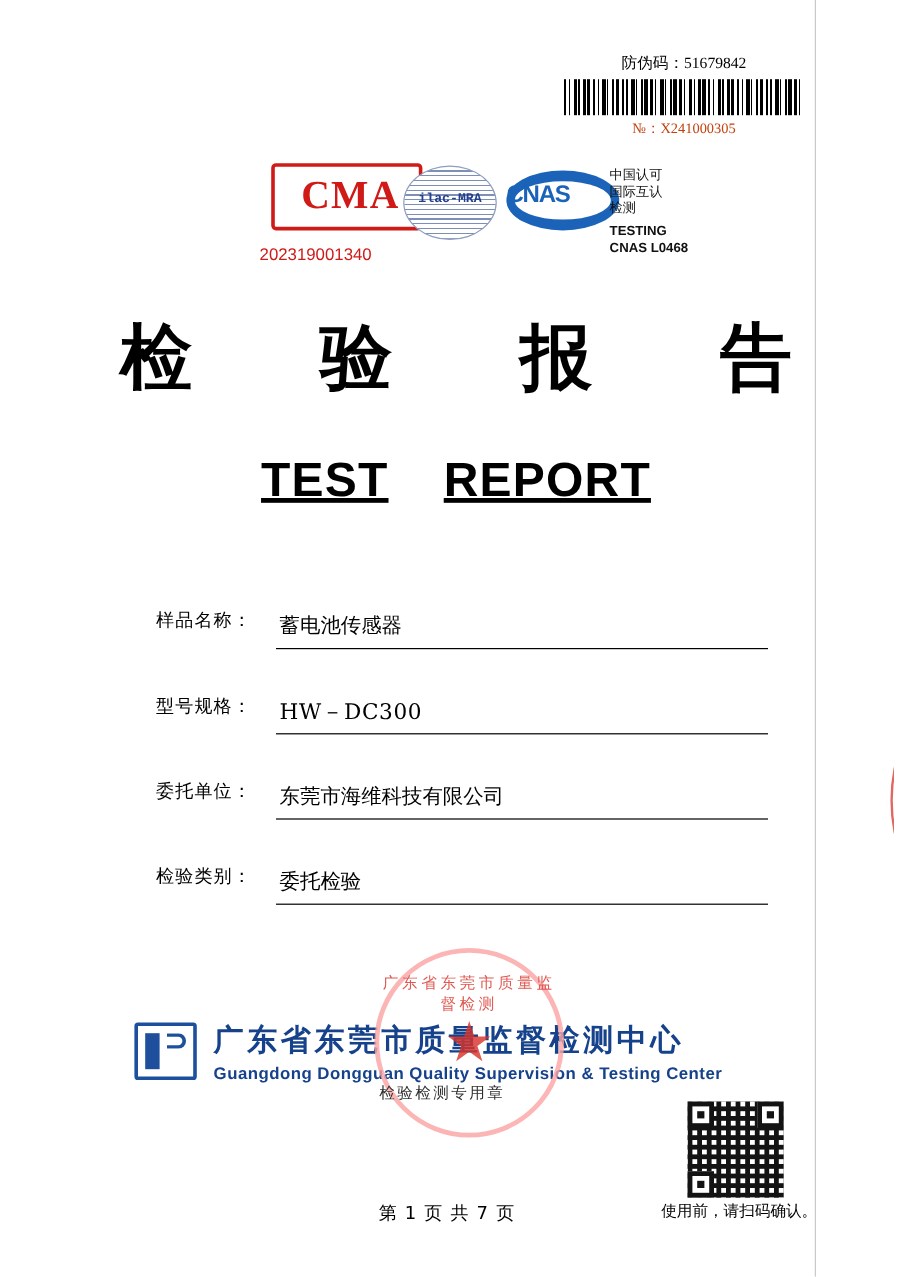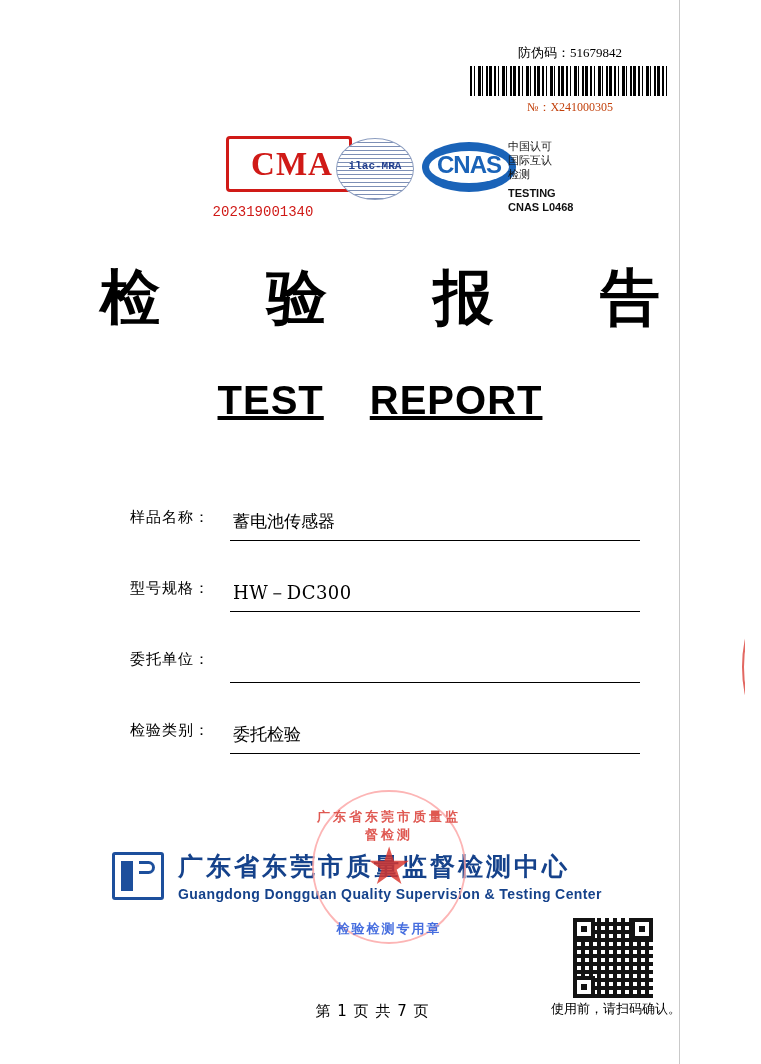--- a/index.html
+++ b/index.html
@@ -98,21 +98,21 @@
     font-size: 33px;
     letter-spacing: 1px;
   }
   .cma-no {
     position: absolute;
     left: 30px; top: 70px;
     width: 146px;
     text-align: center;
     color: #d01a17;
     font-size: 14px;
-    font-family: Liberation Mono, monospace;
+    font-family: Liberation Sans, sans-serif;
   }
   .ilac {
     position: absolute;
     left: 176px; top: 4px;
     width: 78px; height: 62px;
     border-radius: 50%;
     background:
       repeating-linear-gradient(0deg, #7d8fb5 0px, #7d8fb5 1px, #ffffff 1px, #ffffff 4px);
     border: 1px solid #8d9ec0;
     box-sizing: border-box;
@@ -140,22 +140,21 @@
     position: absolute;
     left: 7px; top: 9px;
     width: 80px; height: 32px;
     border-radius: 50%;
     background: #ffffff;
   }
   .cnas-text {
     position: absolute;
     left: 262px; top: 17px;
     width: 94px;
-    text-align: center;
-    font-size: 24px;
+    font-size: 20px;
     font-weight: bold;
     color: #1a63b8;
     font-family: "Liberation Sans", sans-serif;
     letter-spacing: -1px;
   }
   .cnas-side {
     position: absolute;
     left: 348px; top: 6px;
     width: 86px;
     font-family: "Liberation Sans", sans-serif;
@@ -288,24 +287,23 @@
     color: #15428b;
   }
 
   
   .stamp {
     position: absolute;
     left: 312px;
     top: 790px;
     width: 150px;
     height: 150px;
-    border: 2px solid #fca5a5;
+    border: 4px solid #fca5a5;
     border-radius: 50%;
     opacity: 0.82;
-    font-weight: bold;
   }
   .stamp-star {
     position: absolute;
     left: 50%; top: 50%;
     transform: translate(-50%, -50%);
     font-size: 46px;
     color: #d8342c;
     line-height: 1;
   }
   .stamp-top {
@@ -313,26 +311,26 @@
     left: 0; top: 16px;
     width: 150px;
     text-align: center;
     font-family: "DejaVu Sans", sans-serif;
     font-size: 13px;
     color: #d8342c;
     letter-spacing: 3px;
   }
   .stamp-bottom {
     position: absolute;
-    left: 0; bottom: 4px;
+    left: 0; bottom: 24px;
     width: 150px;
-    text-align: center;
+    text-align: left;
     font-family: "DejaVu Sans", sans-serif;
     font-size: 13px;
-    color: #1d4ed8;
+    color: #000000;
     letter-spacing: 2px;
   }
 
   
   .side-stamp {
     position: absolute;
     left: 742px;
     top: 600px;
     width: 60px;
     height: 130px;
@@ -457,20 +455,21 @@
       <div class="field-value">蓄电池传感器</div>
       <div class="field-line"></div>
     </div>
     <div class="field-row">
       <div class="field-label">型号规格：</div>
       <div class="field-value mono">HW－DC300</div>
       <div class="field-line"></div>
     </div>
     <div class="field-row">
       <div class="field-label">委托单位：</div>
+      <div class="field-value">东莞市海维科技有限公司</div>
       <div class="field-line"></div>
     </div>
     <div class="field-row">
       <div class="field-label">检验类别：</div>
       <div class="field-value">委托检验</div>
       <div class="field-line"></div>
     </div>
   </div>
 
   <div class="org">

